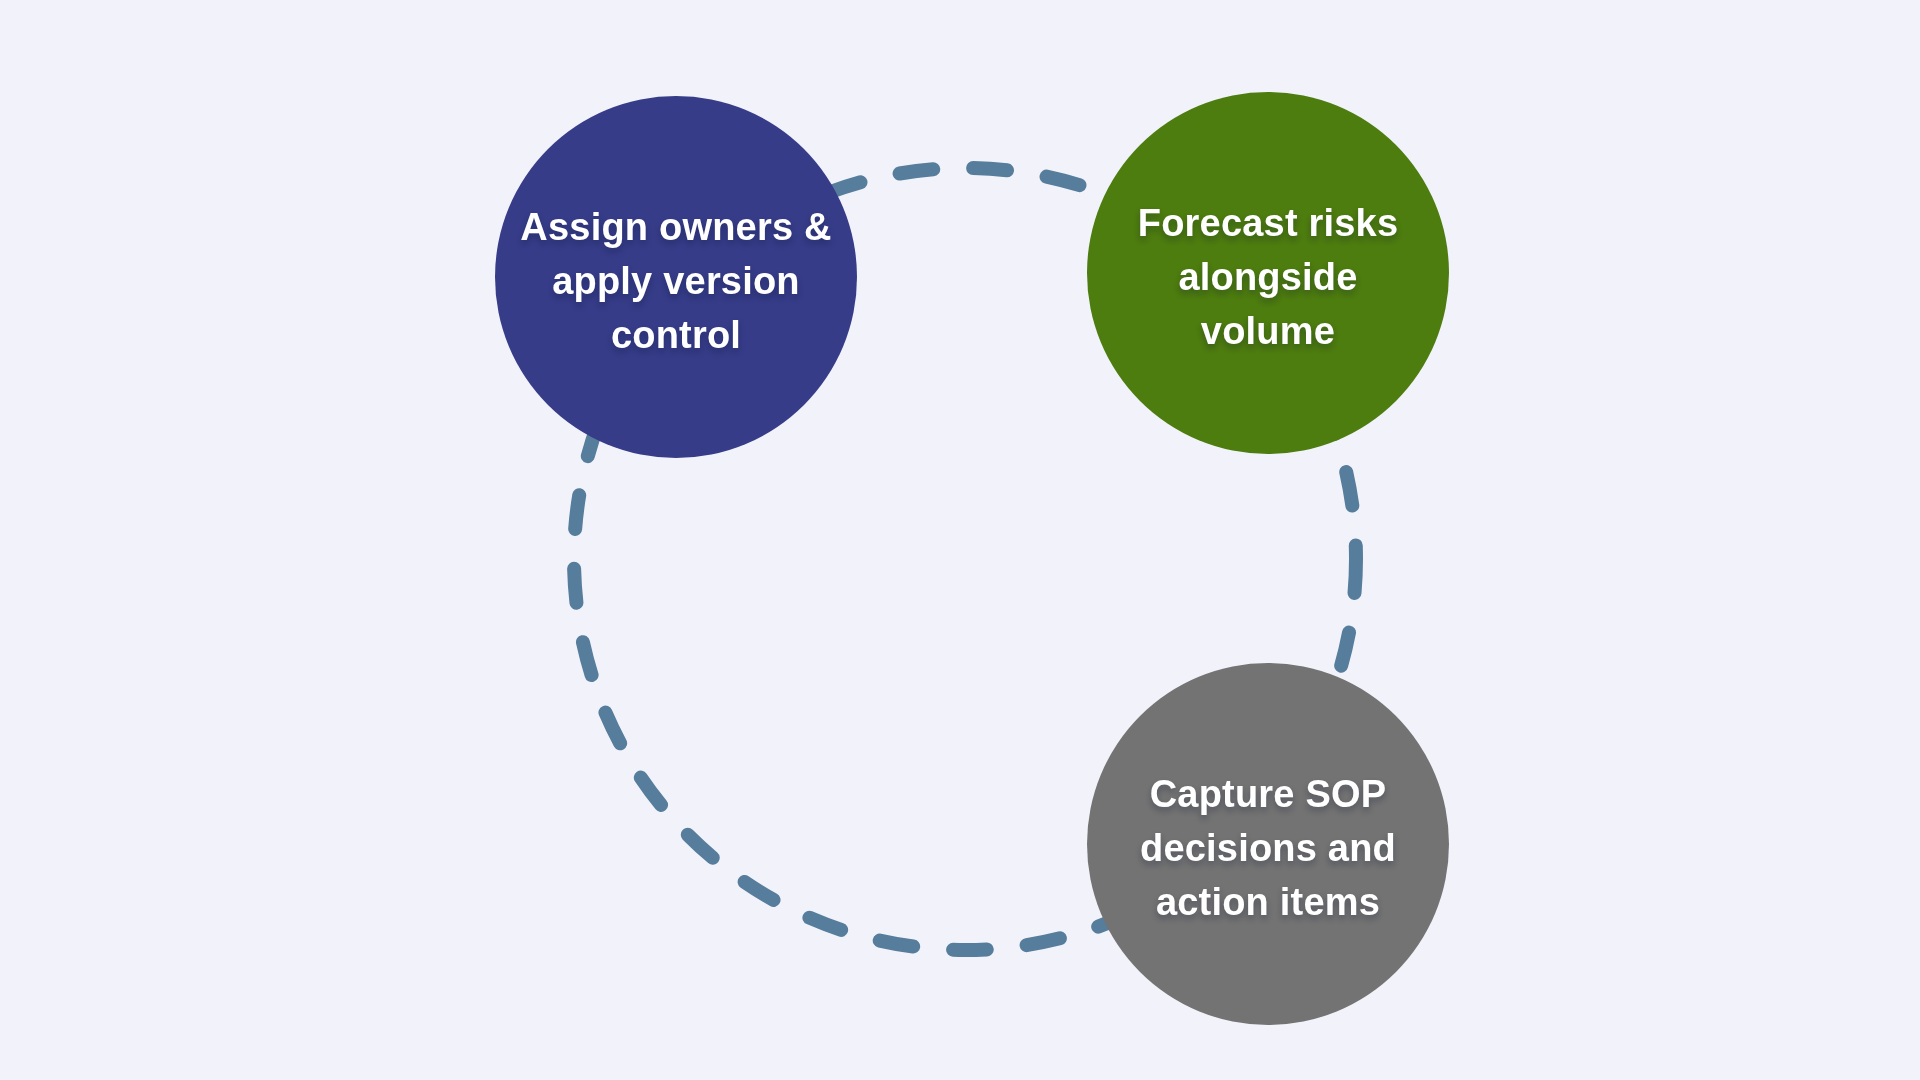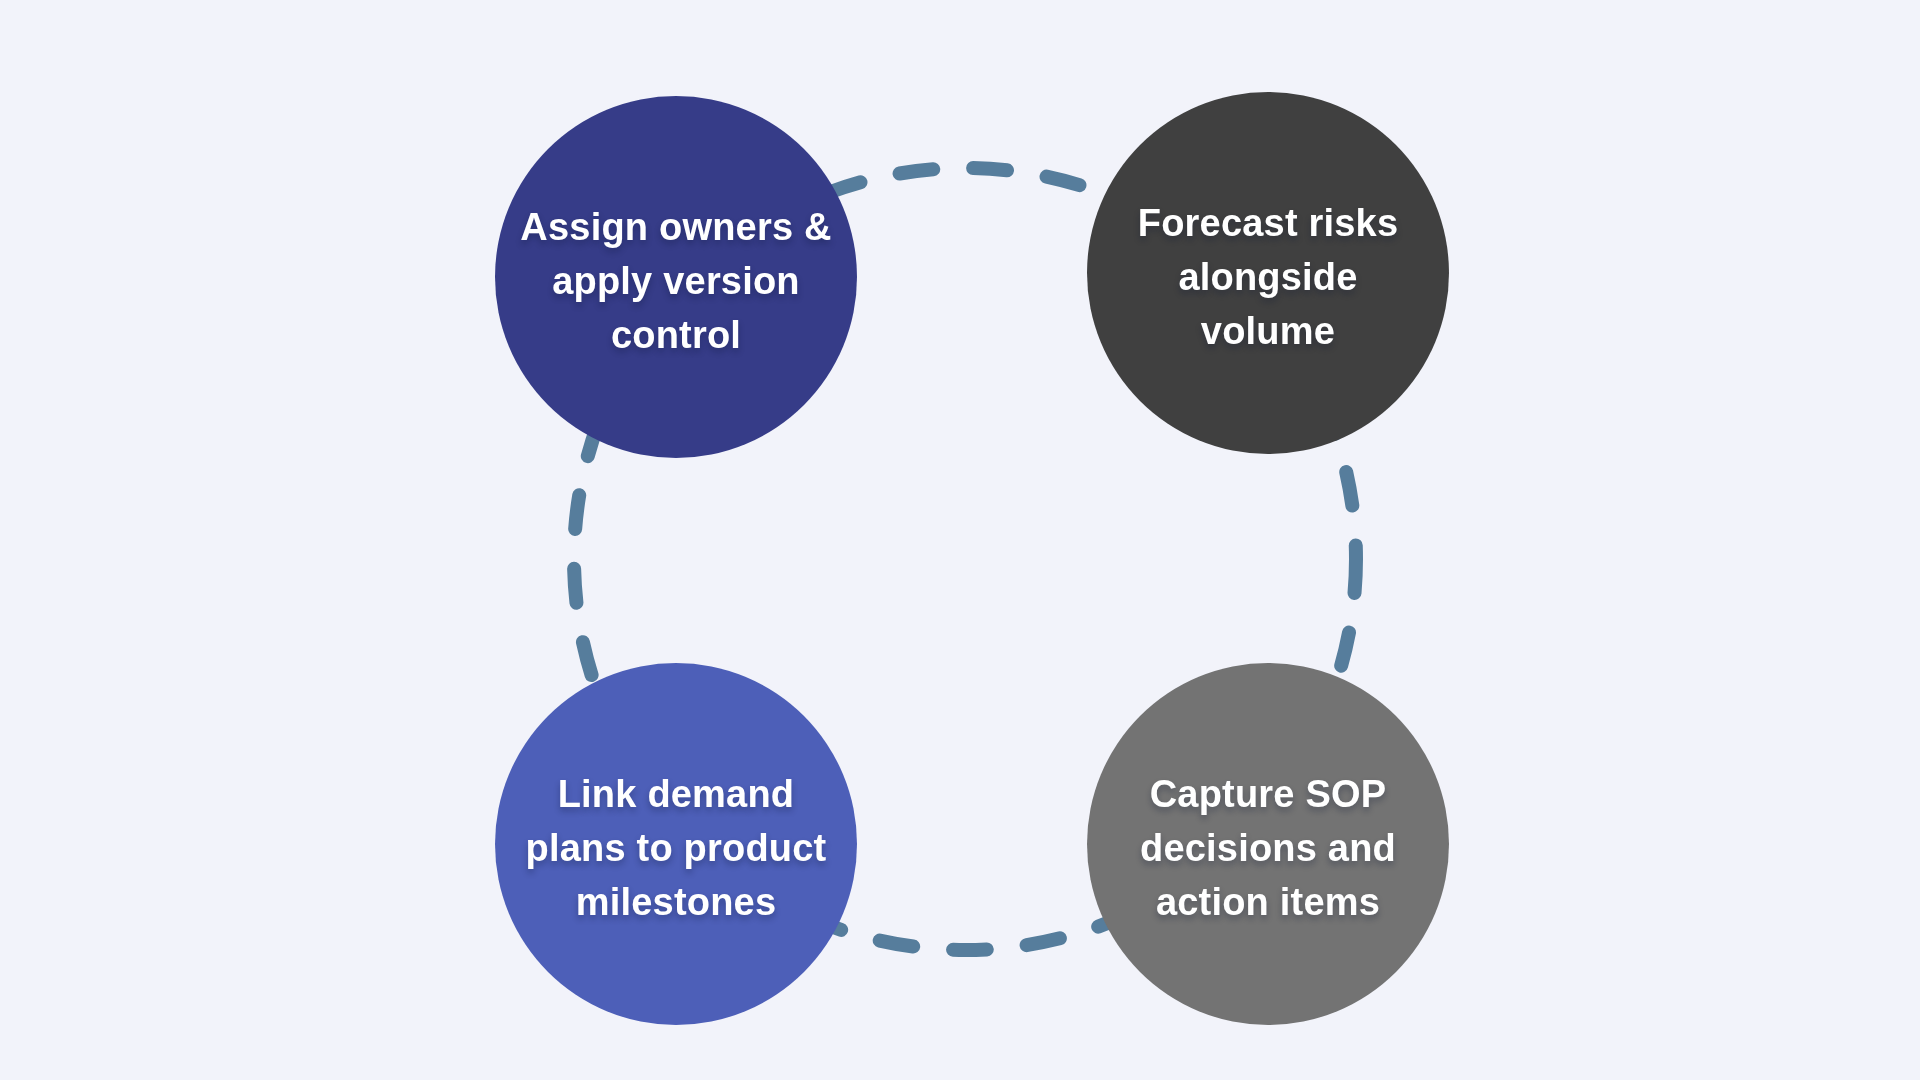--- a/index.html
+++ b/index.html
@@ -57,31 +57,26 @@
   <svg class="ring-svg" viewBox="0 0 1920 1080" xmlns="http://www.w3.org/2000/svg">
     <circle cx="965" cy="539" r="391" fill="none" stroke-width="14" stroke-linecap="round" stroke-dasharray="34 40" stroke="#567d9c"></circle>
   </svg>
 
   <div class="node node-tl" style="background: rgb(54, 60, 136);">
     <span class="node-label">Assign owners &amp;
 apply version
 control</span>
   </div>
 
-  <div class="node node-tr" style="background: #404040; justify-content: center;">
+  <div class="node node-tr" style="background: #4d7c0f; justify-content: center;">
     <span class="node-label">Forecast risks
 alongside
 volume</span>
   </div>
 
-  <div class="node node-bl" style="background: rgb(77, 95, 184);">
-    <span class="node-label">Link demand
-plans to product
-milestones</span>
-  </div>
 
   <div class="node node-br" style="background: #737373;">
     <span class="node-label">Capture SOP
 decisions and
 action items</span>
   </div>
 
 </div>
 
 </body></html>

